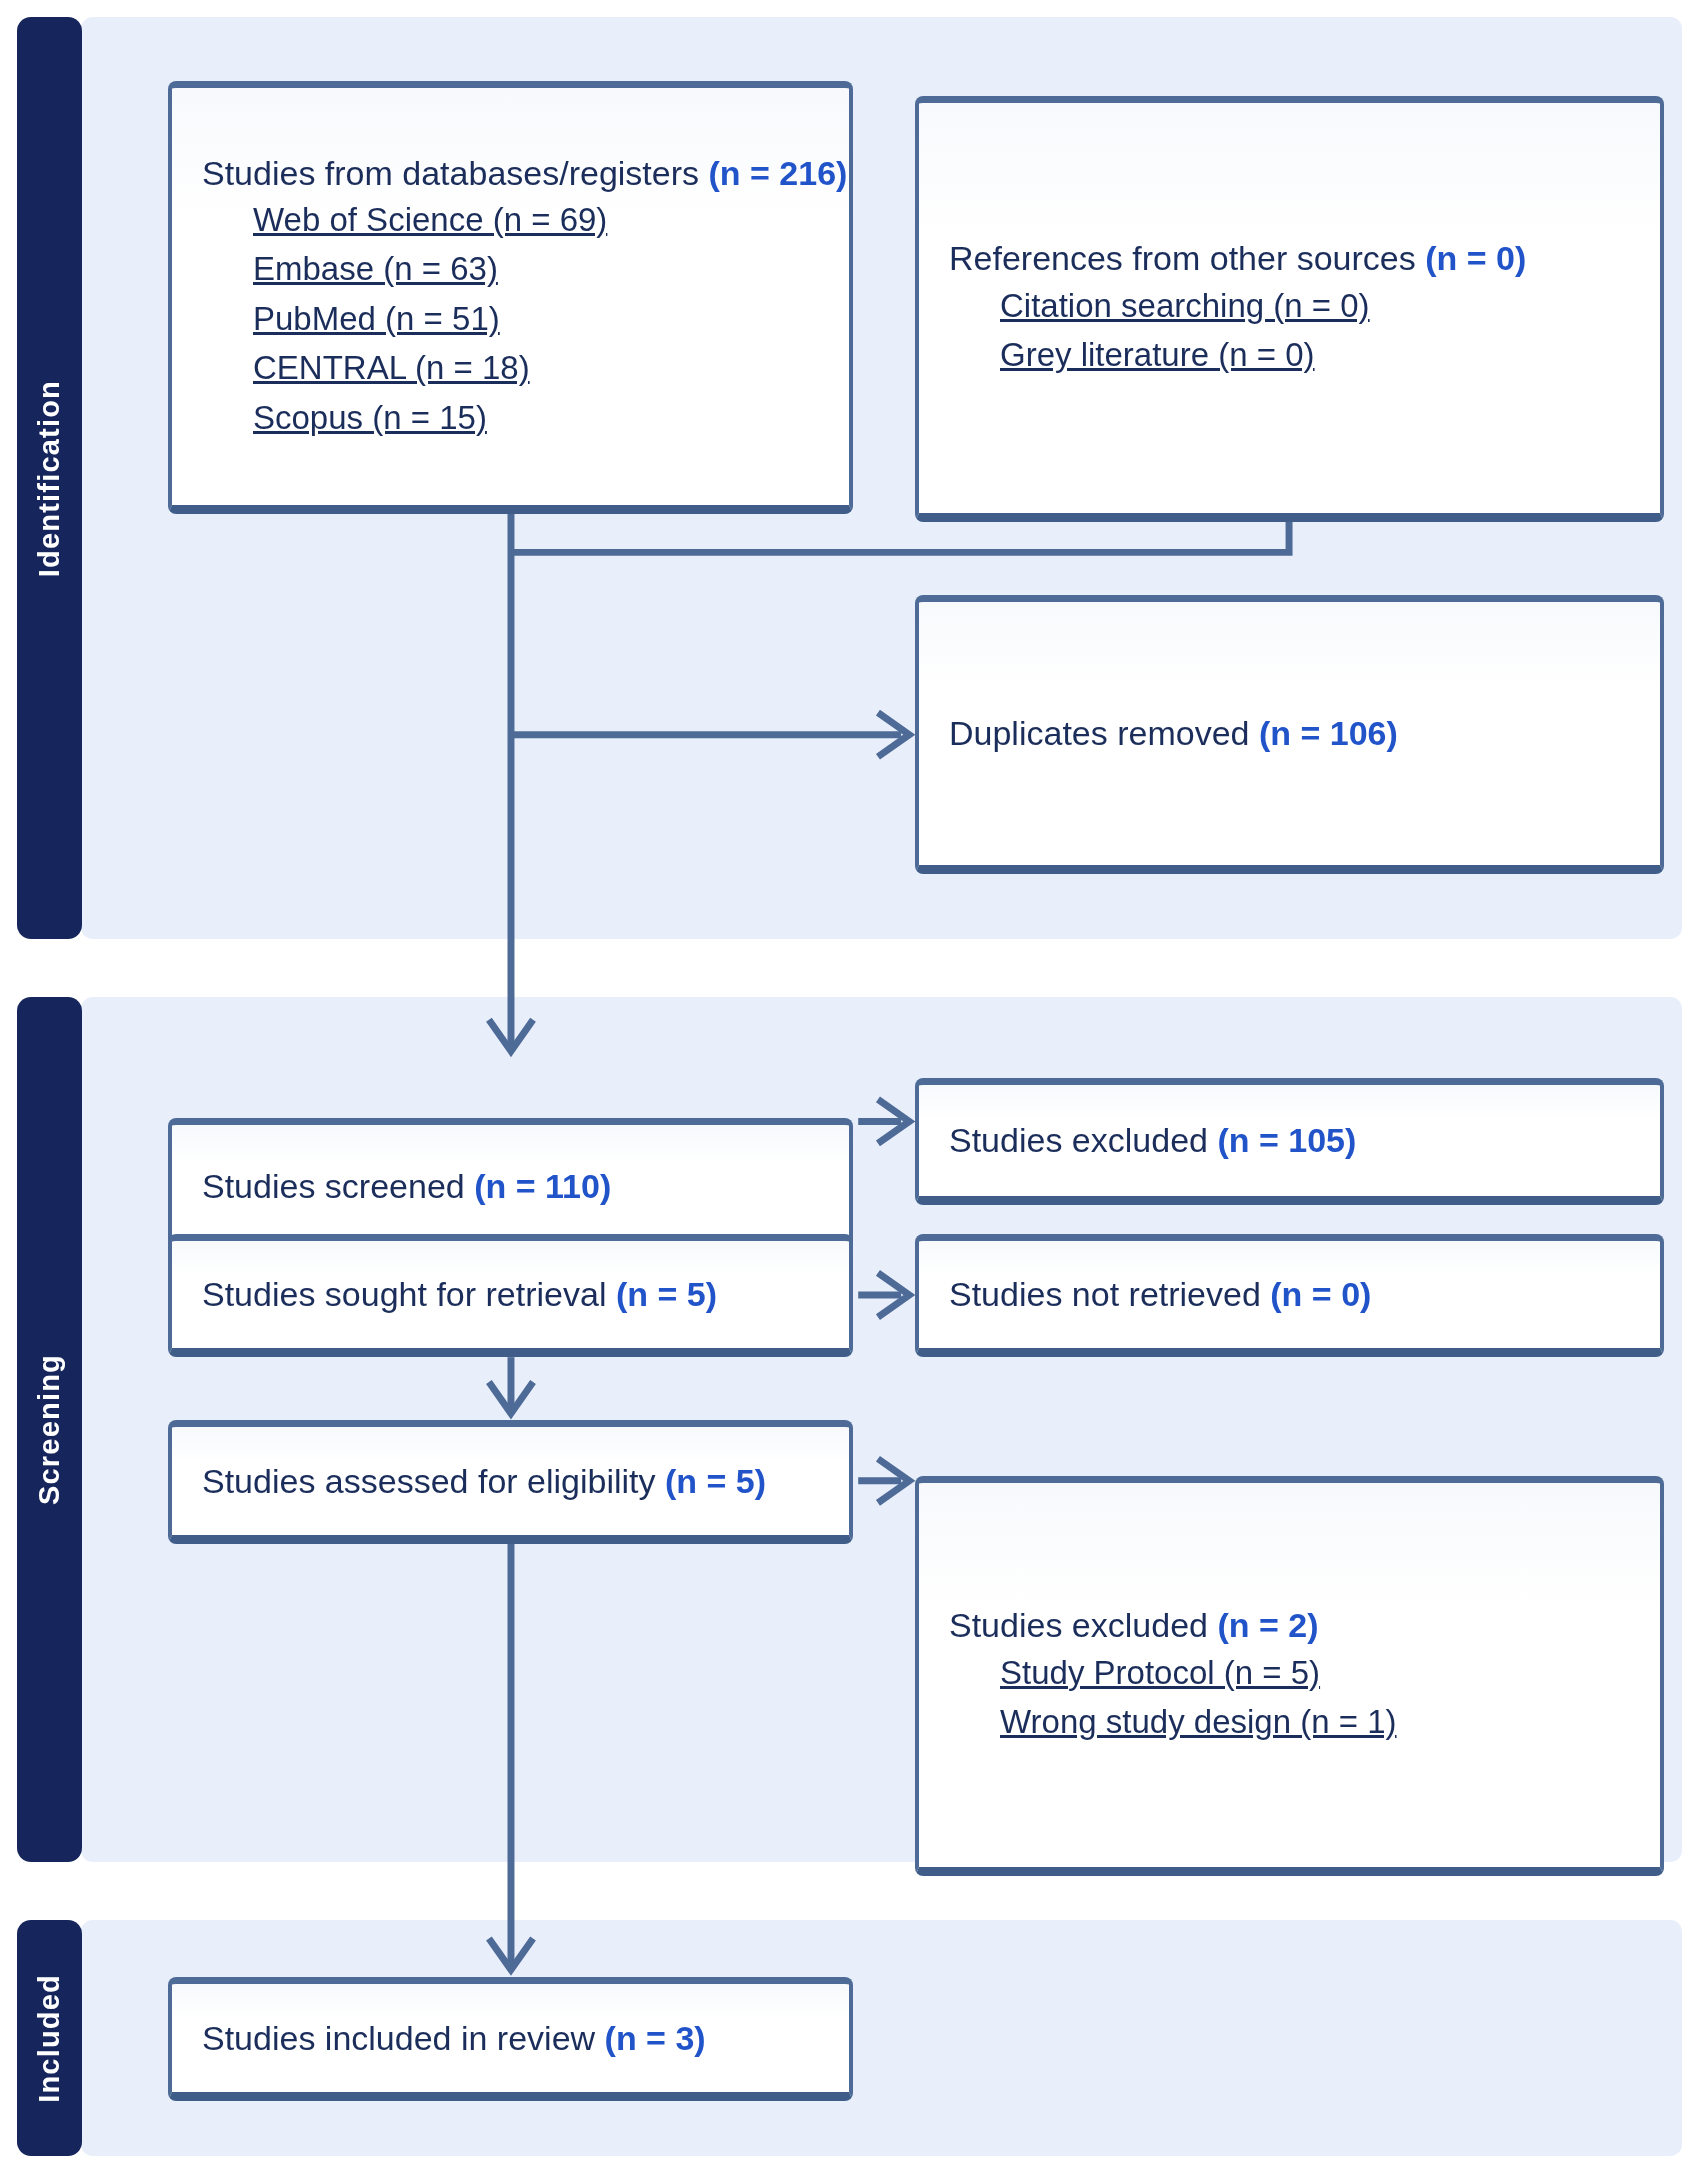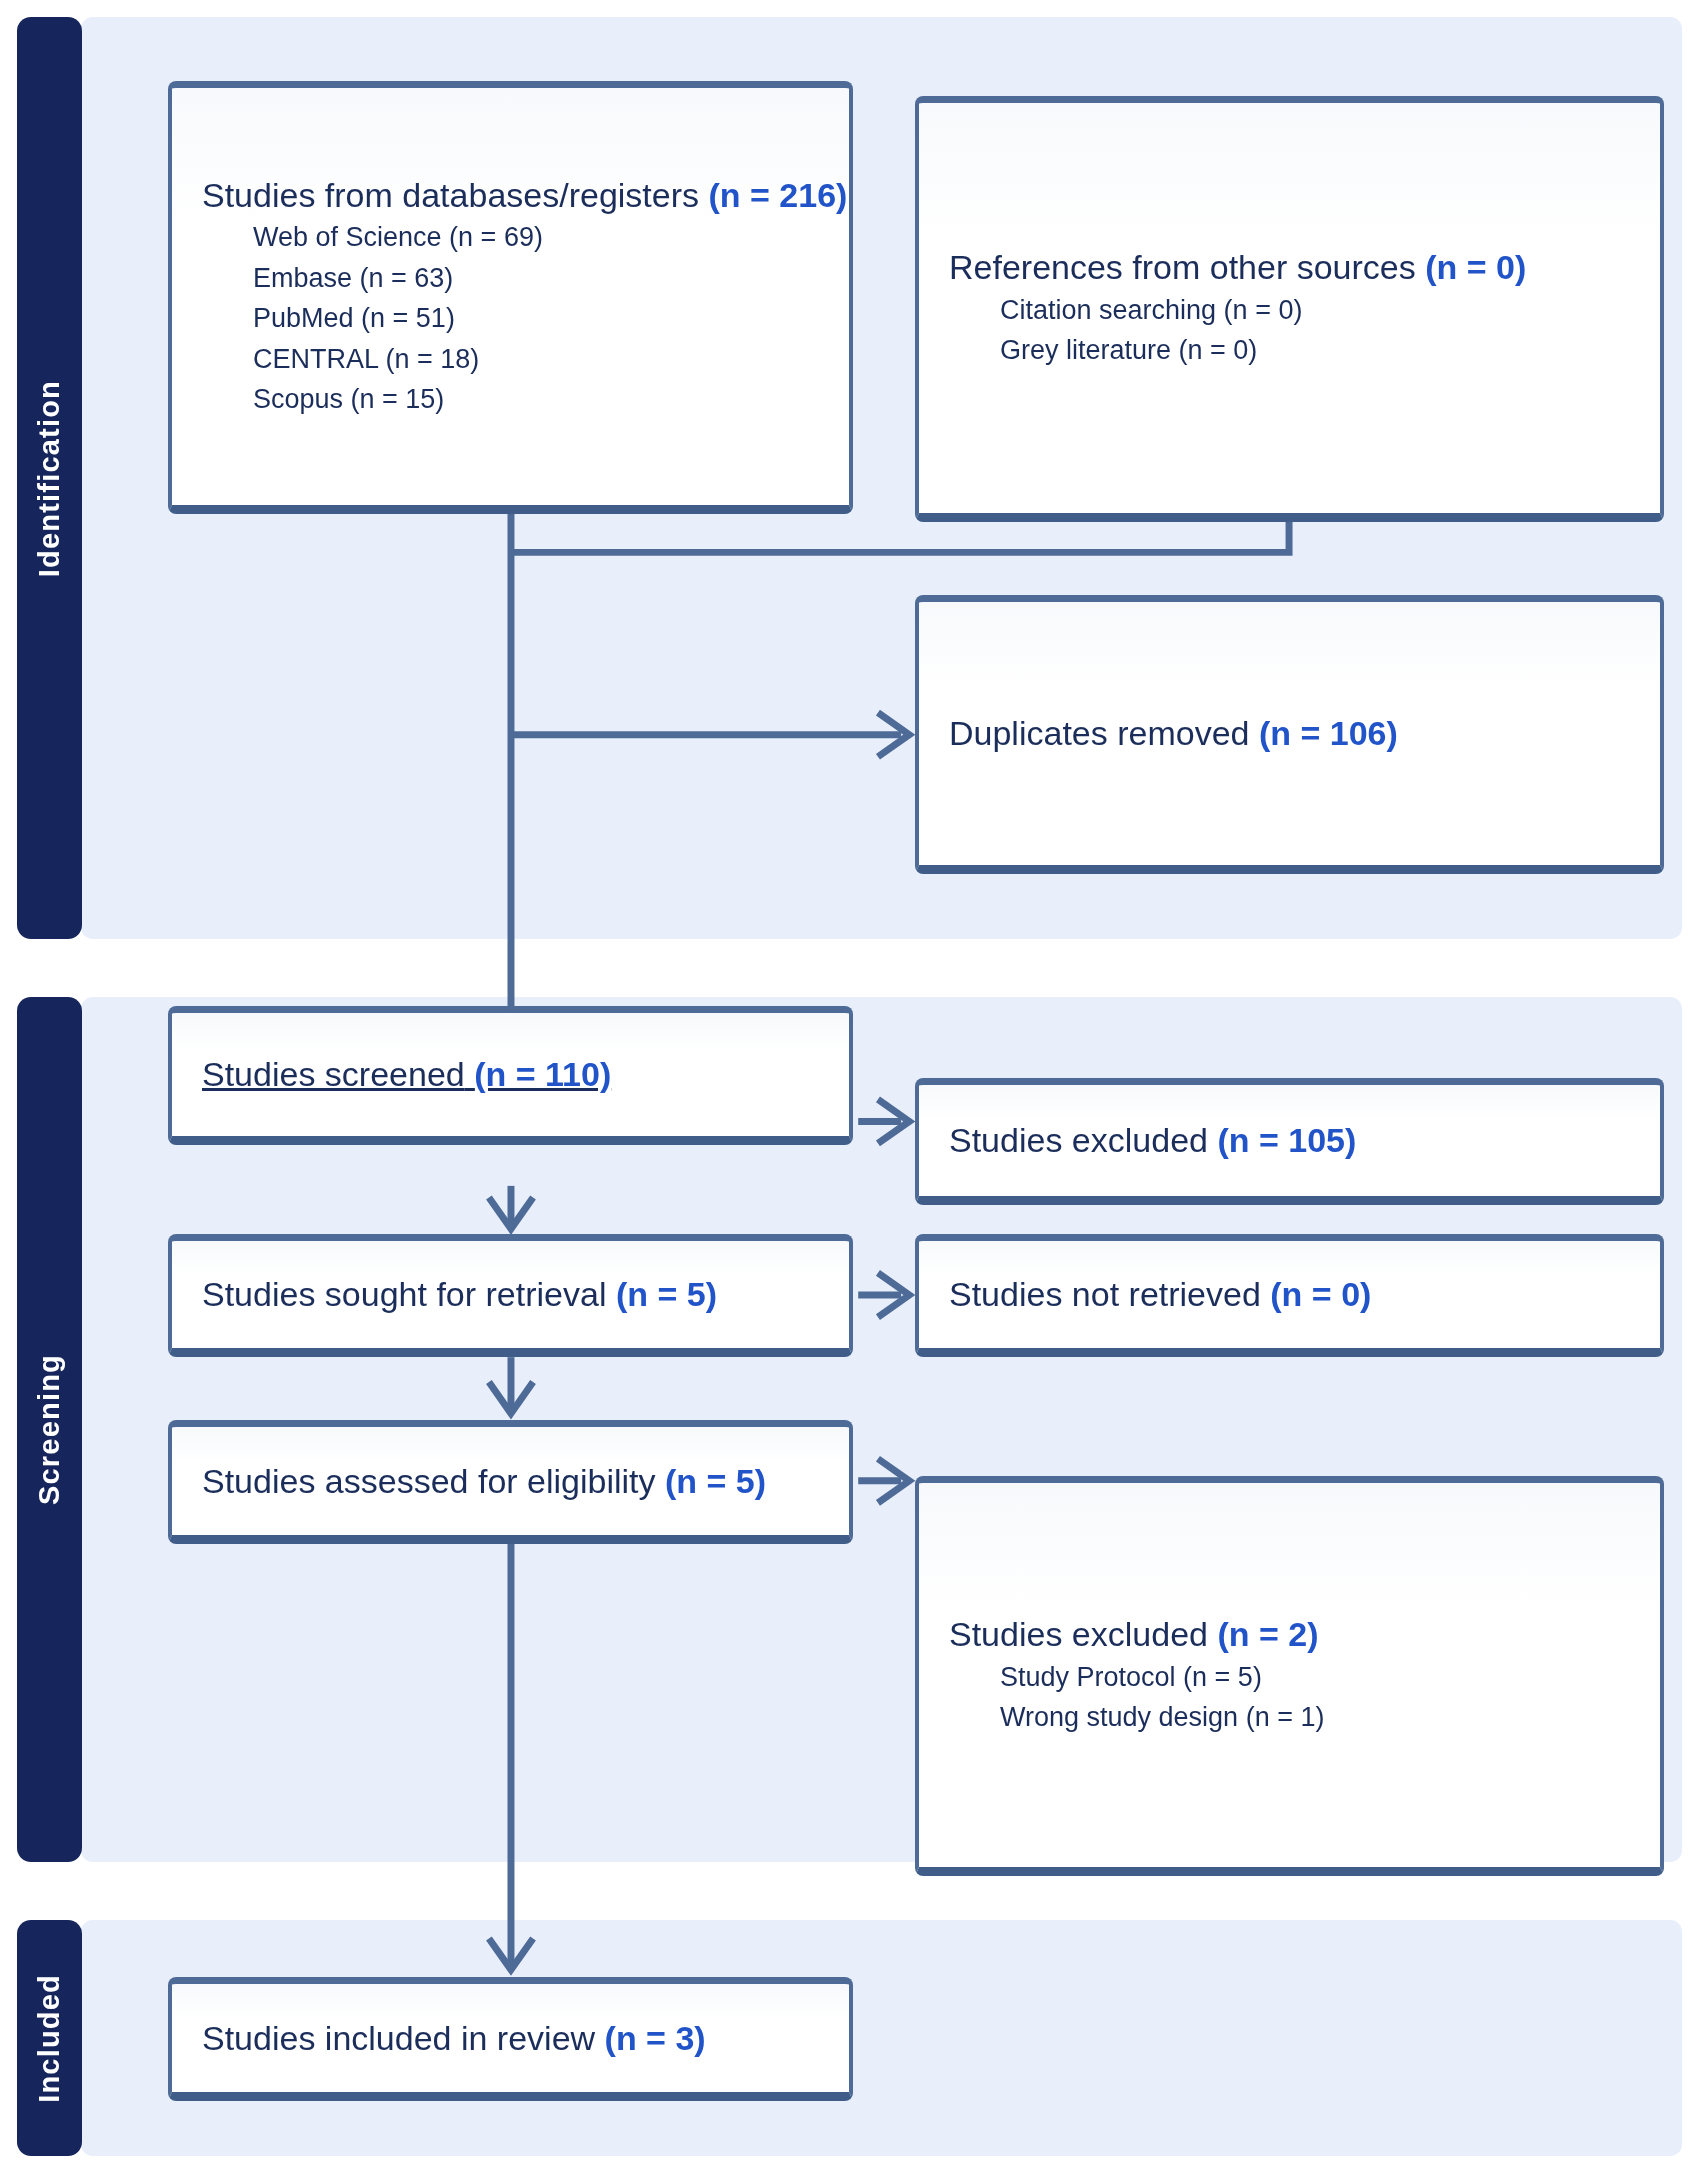--- a/index.html
+++ b/index.html
@@ -55,24 +55,25 @@
   .box-title {
     font-size: 34px;
     line-height: 1.3;
     white-space: nowrap;
   }
   .box-title .n {
     font-weight: 700;
     color: #2153c9;
   }
   .box-items {
-    font-size: 27px;
+    font-size: 33px;
     line-height: 1.5;
     margin-left: 51px;
     margin-top: 0;
+    text-decoration: underline;
   }
   .connectors {
     position: absolute;
     left: 0;
     top: 0;
     pointer-events: none;
   }
 </style>
 </head>
 <body>
@@ -140,21 +141,21 @@
     <div class="box-items">
       <div>Citation searching (n = 0)</div>
       <div>Grey literature (n = 0)</div>
     </div>
   </div>
 
   <div class="box" style="left:915px; top:595px; width:749px; height:279px;">
     <div class="box-title"><span>Duplicates removed</span> <span class="n">(n = 106)</span></div>
   </div>
 
-  <div class="box" style="left:168px; top:1006px; width:685px; height:139px;text-decoration:underline;">
+  <div class="box" style="left:168px; top:1118px; width:685px; height:139px;">
     <div class="box-title"><span>Studies screened</span> <span class="n">(n = 110)</span></div>
   </div>
 
   <div class="box" style="left:915px; top:1058px; width:749px; height:127px;margin-top:20px;">
     <div class="box-title"><span>Studies excluded</span> <span class="n">(n = 105)</span></div>
   </div>
 
   <div class="box" style="left:168px; top:1234px; width:685px; height:123px;">
     <div class="box-title"><span>Studies sought for retrieval</span> <span class="n">(n = 5)</span></div>
   </div>

